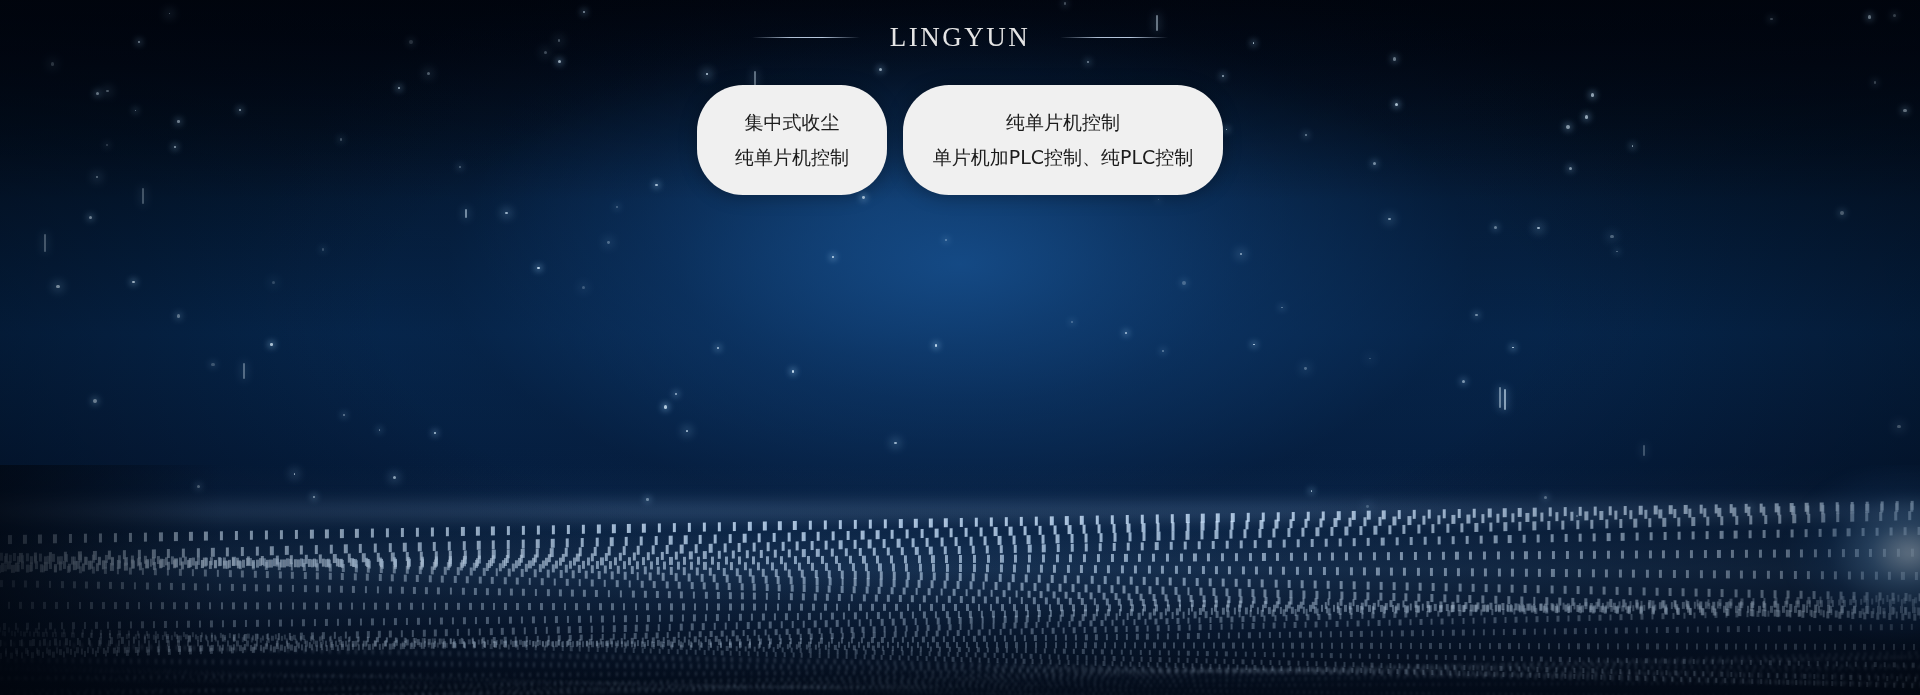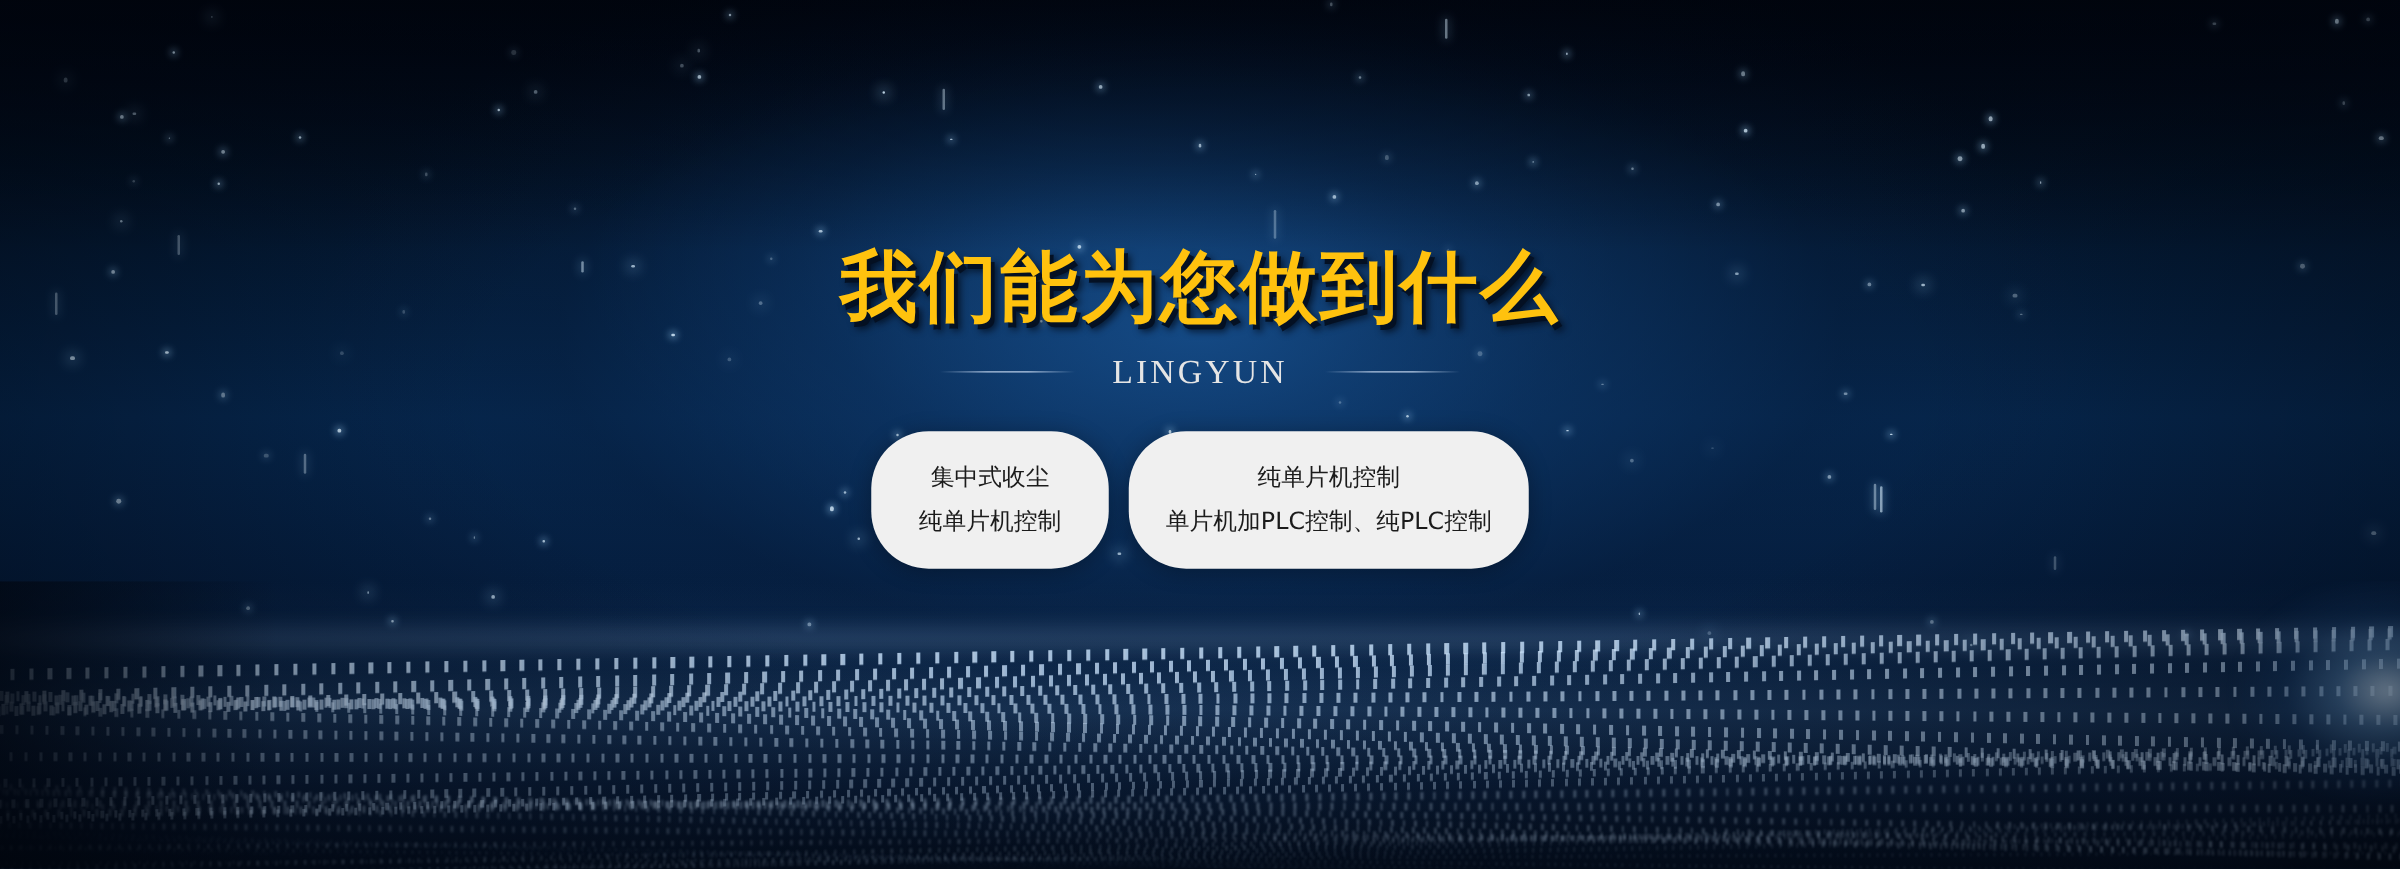--- a/index.html
+++ b/index.html
@@ -350,21 +350,20 @@
         <div class="wrow" style="bottom: 168px; height: 9px; filter: blur(0.2px); opacity: 1; background: repeating-linear-gradient(90deg, rgba(214, 234, 255, 0.8) 0px, rgba(190, 220, 250, 0.8) 3.4px, rgba(10, 30, 60, 0) 3.4px, rgba(10, 30, 60, 0) 15.1px); transform: skewY(-1.03deg);"></div>
       </div>
     <div class="wave-left-fade"></div>
     <div class="wave-right-glow"></div>
   </div>
 
   <div class="bg-vignette"></div>
 
   <div class="content">
 
-    <div class="headline">我们能为您做到什么</div>
 
     <div class="brandline">
       <span class="brand-rule"></span>
       <span class="brand-text">LINGYUN</span>
       <span class="brand-rule"></span>
     </div>
 
 
     <div class="pills">
 

